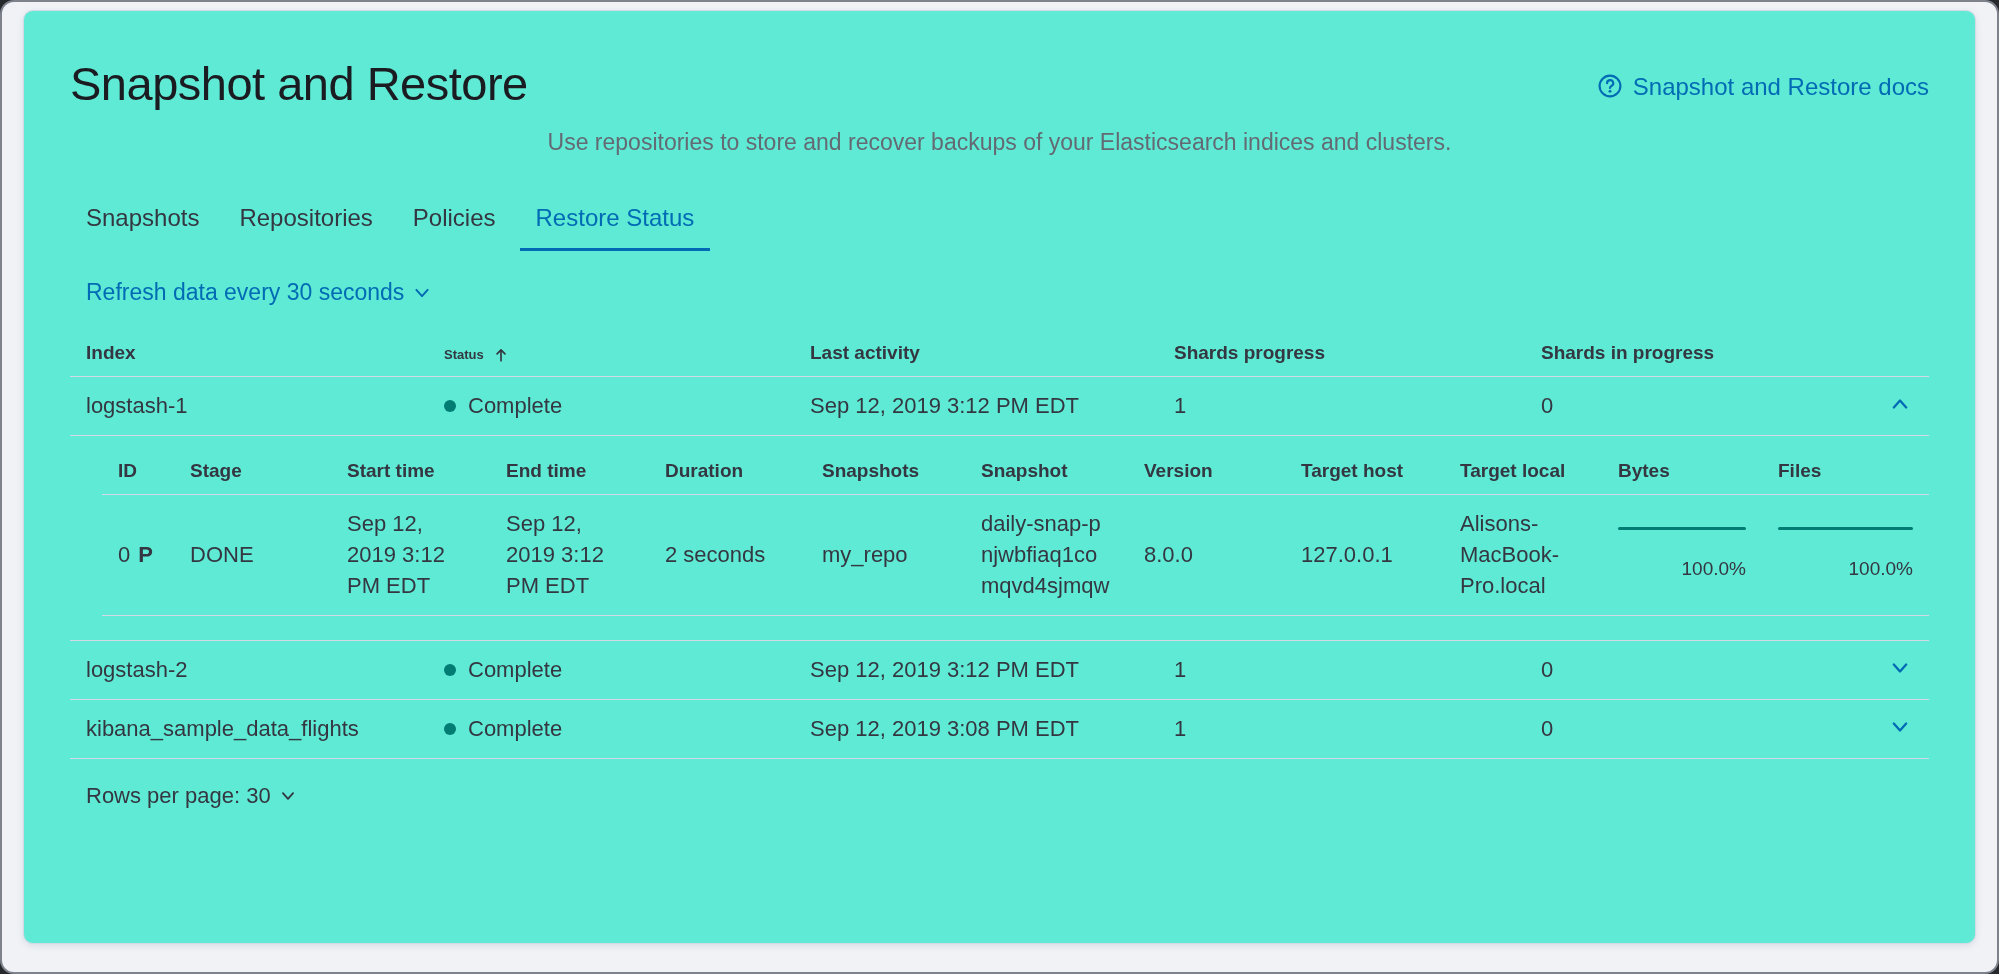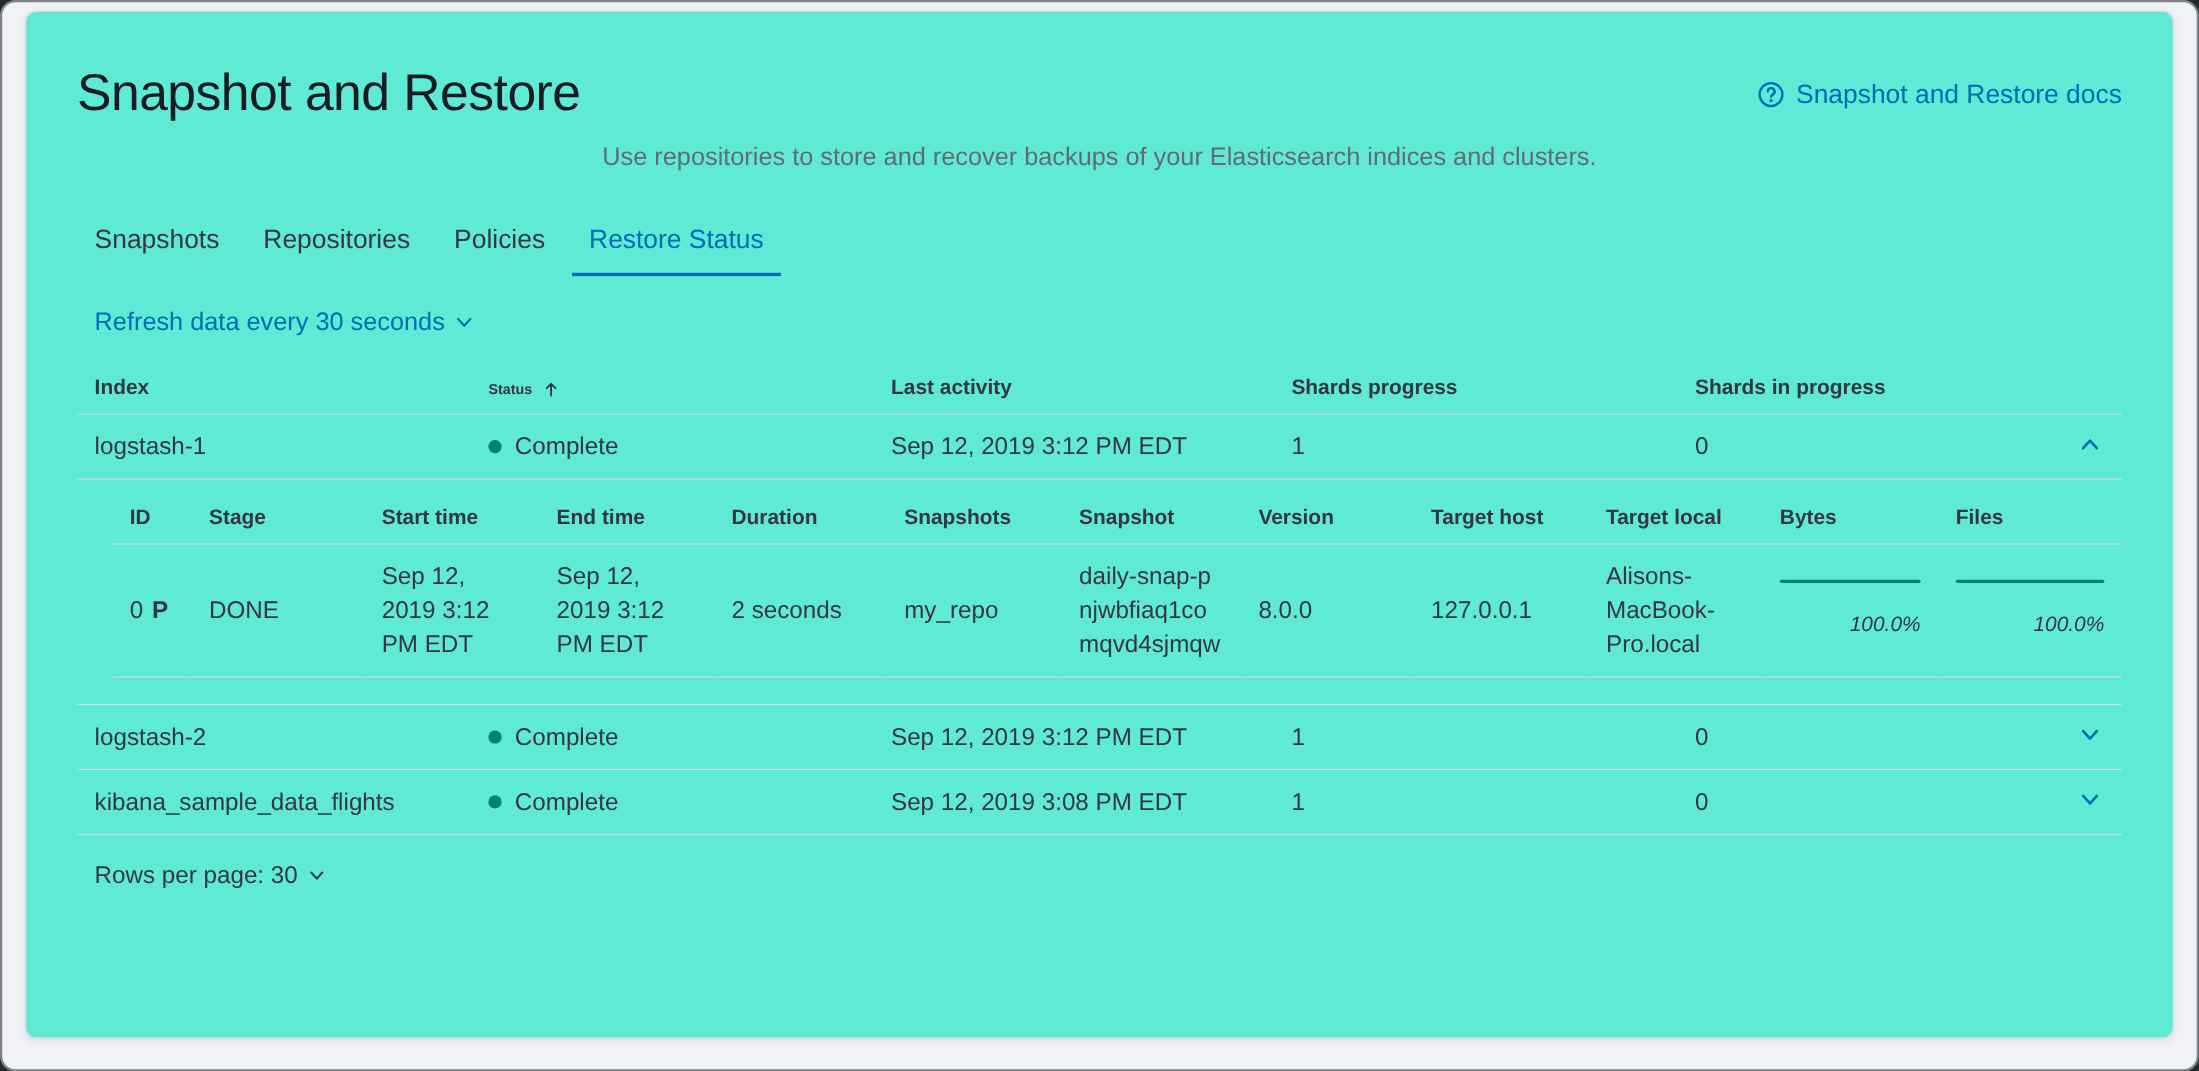--- a/index.html
+++ b/index.html
@@ -88,21 +88,21 @@
     text-align: left; font-size: 19px; font-weight: bold; color: #343741;
     padding: 10px 36px 14px 0;
   }
   table.detail-table td {
     font-size: 19px; color: #343741; line-height: 1.4;
     padding: 8px 36px 8px 0; vertical-align: middle;
   }
   td.break-all { word-break: break-all; }
   td.wrap { overflow-wrap: break-word; }
   .shard-type { font-weight: bold; margin-left: 8px; }
-  td.progress-cell { vertical-align: top; padding-top: 2px; font-style: italic; }
+  td.progress-cell { vertical-align: top; padding-top: 2px; }
   .progress-bar { height: 3px; width: 100%; background: var(--success, #017D73); border-radius: 2px; }
   .progress-pct { text-align: right; margin-top: 26px; font-size: 19px; }
 
   .rows-per-page-btn {
     display: inline-flex; align-items: center; gap: 8px;
     background: none; border: none; cursor: pointer;
     font-family: inherit; font-size: 22px; color: #343741;
     margin: 24px 0 0 16px;
   }
 </style>

